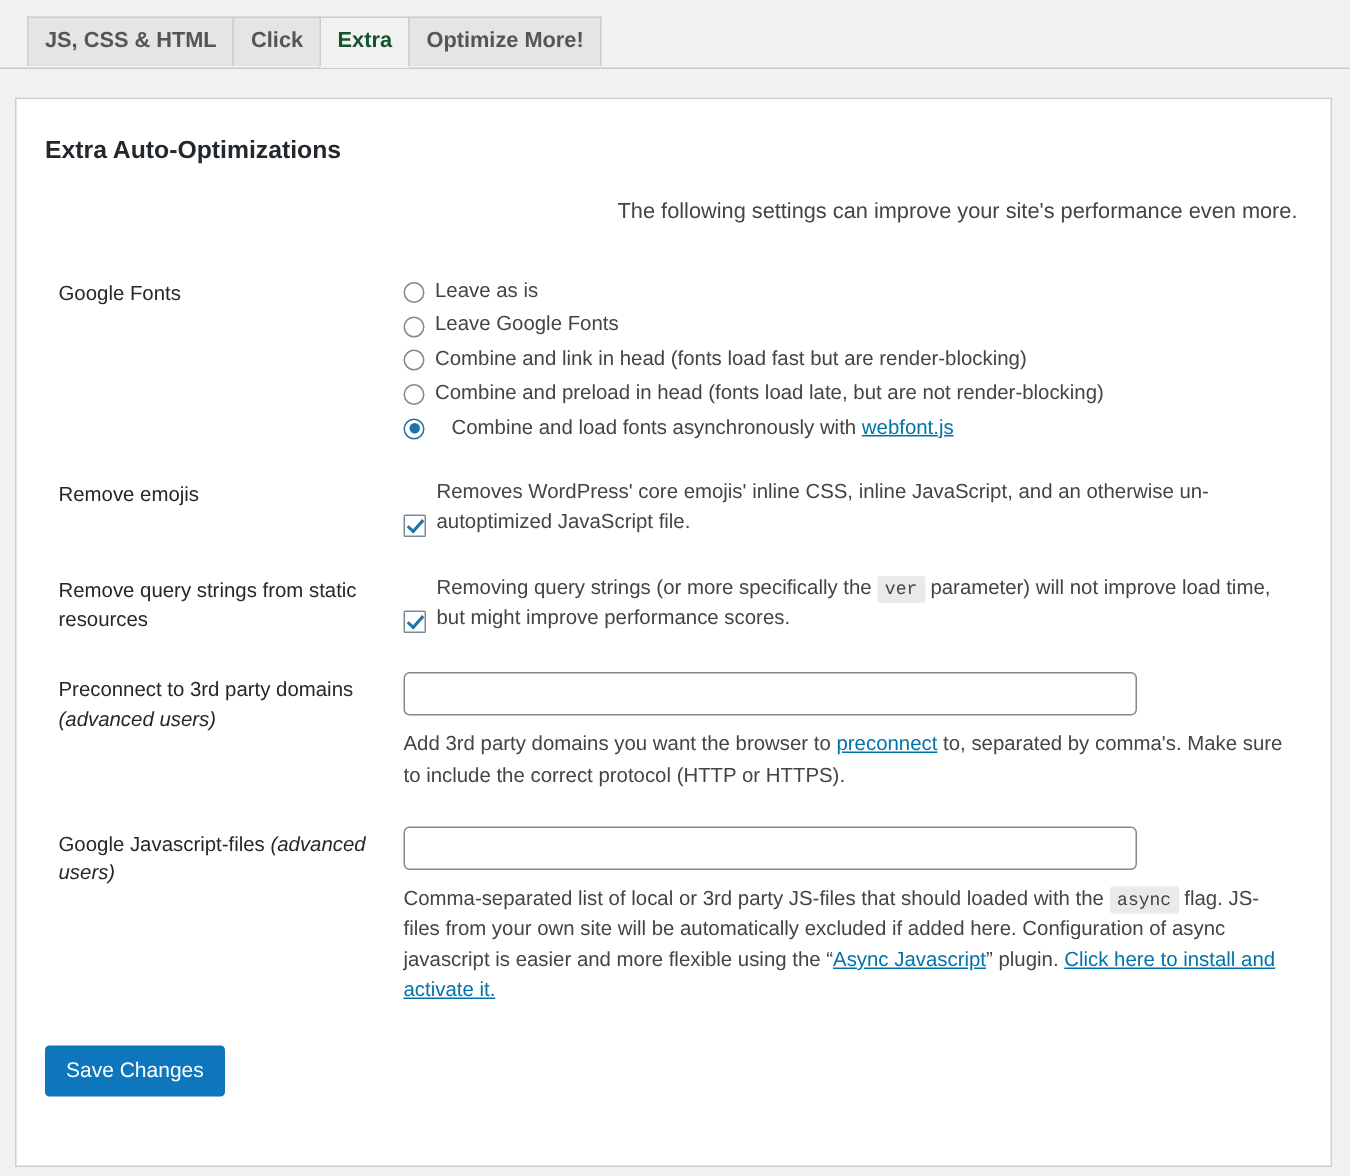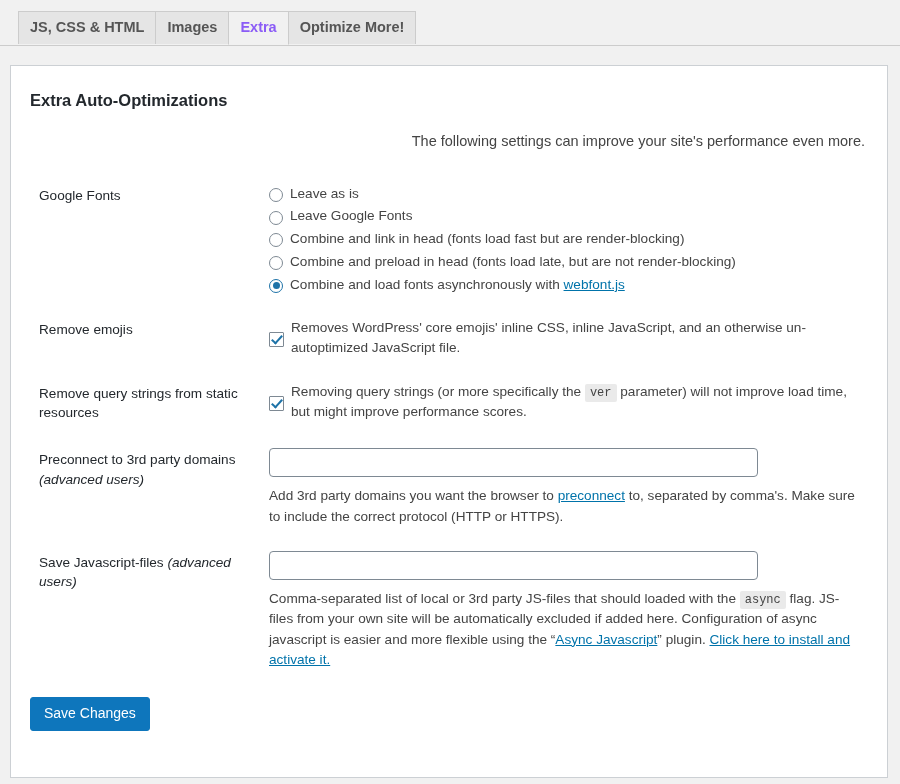--- a/index.html
+++ b/index.html
@@ -43,21 +43,21 @@
     border: 1px solid #ccc;
     border-bottom: none;
     text-decoration: none;
     vertical-align: top;
     cursor: pointer;
     white-space: nowrap;
   }
   .nav-tab.active {
     background: #f1f1f1;
     border-bottom: 1px solid #f1f1f1;
-    color: #8b5cf6;
+    color: #14532d;
   }
 
   
   .card {
     position: absolute;
     left: 10px;
     top: 65px;
     width: 878px;
     height: 713px;
     box-sizing: border-box;
@@ -108,21 +108,21 @@
   }
   th em { font-style: italic; }
 
   
   .radio-row {
     display: flex;
     align-items: center;
     margin-bottom: 3px;
     line-height: 1.45;
   }
-  .radio-row:last-child { margin-bottom: 0; }
+  .radio-row:last-child { margin-bottom: 0; gap: 11px; }
   .rb {
     flex: 0 0 auto;
     width: 14px;
     height: 14px;
     border: 1px solid #7e8993;
     border-radius: 50%;
     background: #fff;
     margin: 3px 7px 0 0;
     box-sizing: border-box;
     position: relative;
@@ -137,21 +137,21 @@
     width: 7px;
     height: 7px;
     margin: -3.5px 0 0 -3.5px;
     border-radius: 50%;
     background: #1e73a8;
   }
   .radio-label { cursor: pointer; }
 
   .check-row {
     display: flex;
-    align-items: center;
+    align-items: flex-end;
   }
   .cb {
     flex: 0 0 auto;
     width: 15px;
     height: 15px;
     border: 1px solid #7e8993;
     background: #fff;
     margin: 3px 7px 0 0;
     box-sizing: border-box;
     position: relative;
@@ -226,21 +226,21 @@
     line-height: 1.5;
     padding: 5px 13px 6px;
     cursor: pointer;
     text-decoration: none;
   }
 </style>
 </head>
 <body>
 
 <div class="nav-tab-wrapper">
-  <a class="nav-tab">JS, CSS &amp; HTML</a><a class="nav-tab">Images</a><a class="nav-tab active">Extra</a><a class="nav-tab">Optimize More!</a>
+  <a class="nav-tab">JS, CSS &amp; HTML</a><a class="nav-tab">Click</a><a class="nav-tab active">Extra</a><a class="nav-tab">Optimize More!</a>
 </div>
 
 <div class="card">
   <div class="card-inner">
 
     <h2 class="page-title">Extra Auto-Optimizations</h2>
     <p class="intro">The following settings can improve your site's performance even more.</p>
 
     <table class="form-table">
       <tbody>
@@ -299,21 +299,21 @@
 
         <tr>
           <th><span>Preconnect to 3rd party domains </span><em>(advanced users)</em></th>
           <td>
             <input class="text-field" type="text" value="" style="">
             <div class="field-desc"><span>Add 3rd party domains you want the browser to </span><a class="link">preconnect</a><span> to, separated by comma's. Make sure to include the correct protocol (HTTP or HTTPS).</span></div>
           </td>
         </tr>
 
         <tr>
-          <th><span>Save Javascript-files </span><em>(advanced users)</em></th>
+          <th><span>Google Javascript-files </span><em>(advanced users)</em></th>
           <td>
             <input class="text-field" type="text" value="" style="">
             <div class="field-desc"><span>Comma-separated list of local or 3rd party JS-files that should loaded with the </span><code class="inline-code">async</code><span> flag. JS-files from your own site will be automatically excluded if added here. Configuration of async javascript is easier and more flexible using the “</span><a class="link">Async Javascript</a><span>” plugin. </span><a class="link">Click here to install and activate it.</a></div>
           </td>
         </tr>
 
 
       </tbody>
     </table>
   </div>

